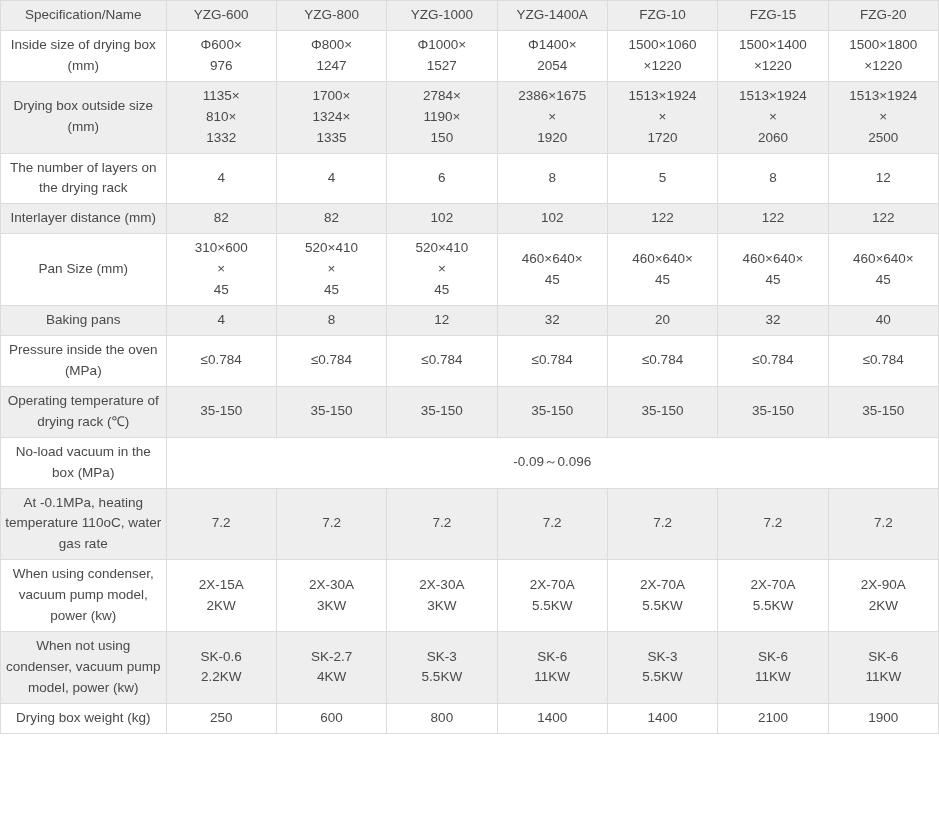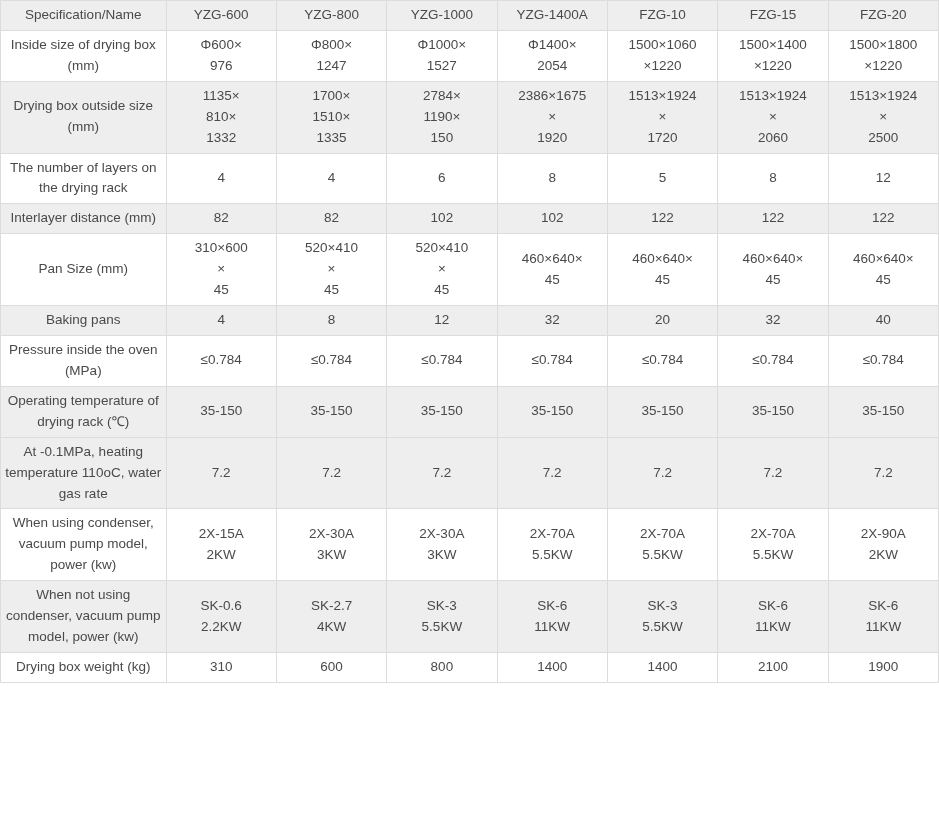--- a/index.html
+++ b/index.html
@@ -105,21 +105,21 @@
       </tr>
       <tr class="shaded">
         <td class="label-cell">Drying box outside size (mm)</td>
         <td>
           <span class="cell-line">1135×</span>
           <span class="cell-line">810×</span>
           <span class="cell-line">1332</span>
         </td>
         <td>
           <span class="cell-line">1700×</span>
-          <span class="cell-line">1510×</span>
+          <span class="cell-line">1324×</span>
           <span class="cell-line">1335</span>
         </td>
         <td>
           <span class="cell-line">2784×</span>
           <span class="cell-line">1190×</span>
           <span class="cell-line">150</span>
         </td>
         <td>
           <span class="cell-line">2386×1675</span>
           <span class="cell-line">×</span>
@@ -288,20 +288,24 @@
         <td>
           <span class="cell-line">35-150</span>
         </td>
         <td>
           <span class="cell-line">35-150</span>
         </td>
         <td>
           <span class="cell-line">35-150</span>
         </td>
       </tr>
+      <tr class="plain">
+        <td class="label-cell">No-load vacuum in the box (MPa)</td>
+        <td colspan="7">-0.09～0.096</td>
+      </tr>
       <tr class="shaded">
         <td class="label-cell">At -0.1MPa, heating temperature 110oC, water gas rate</td>
         <td>
           <span class="cell-line">7.2</span>
         </td>
         <td>
           <span class="cell-line">7.2</span>
         </td>
         <td>
           <span class="cell-line">7.2</span>
@@ -377,21 +381,21 @@
           <span class="cell-line">11KW</span>
         </td>
         <td>
           <span class="cell-line">SK-6</span>
           <span class="cell-line">11KW</span>
         </td>
       </tr>
       <tr class="plain">
         <td class="label-cell">Drying box weight (kg)</td>
         <td>
-          <span class="cell-line">310</span>
+          <span class="cell-line">250</span>
         </td>
         <td>
           <span class="cell-line">600</span>
         </td>
         <td>
           <span class="cell-line">800</span>
         </td>
         <td>
           <span class="cell-line">1400</span>
         </td>

